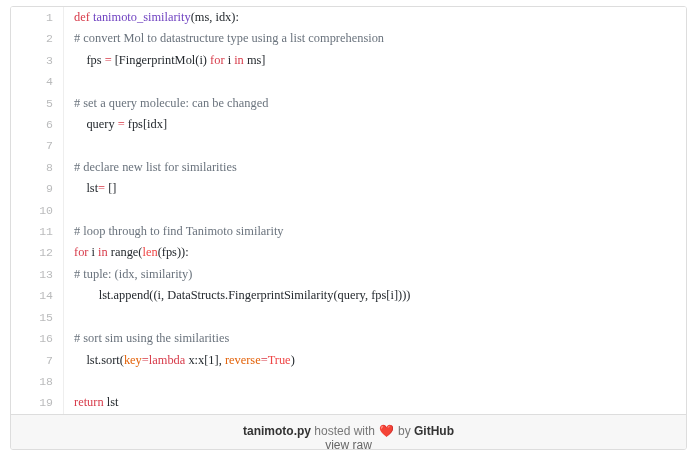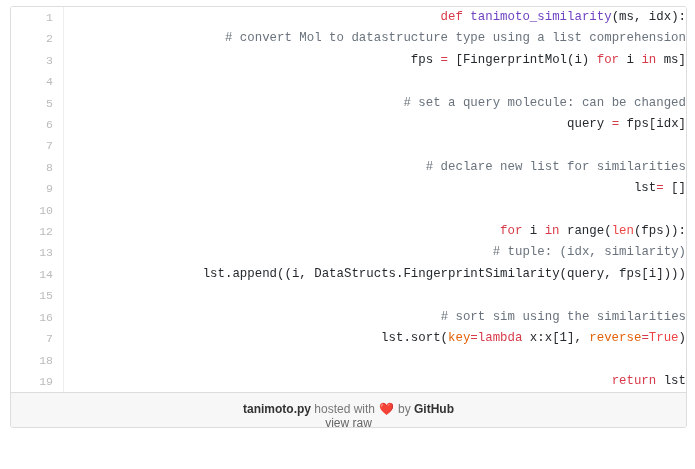--- a/index.html
+++ b/index.html
@@ -50,29 +50,28 @@
     line-height: 21.4px;
     vertical-align: top;
     user-select: none;
     -webkit-user-select: none;
     border-right: 1px solid #eeeeee;
     background: #ffffff;
   }
 
   td.line-code {
     padding: 0 0 0 10px;
-    font-family: Liberation Mono, monospace;
+    font-family: Liberation Serif, serif;
     font-size: 12.4px;
     line-height: 21.4px;
     vertical-align: top;
     color: #24292e;
     white-space: pre;
     background: #ffffff;
     overflow: hidden;
-    text-align: right;
   }
 
   
   .k   { color: #d73a49; }            
   .fn  { color: #6f42c1; }            
   .bi  { color: #ef4444; }            
   .c   { color: #6a737d; }            
   .p   { color: #e36209; }            
   .o   { color: #d73a49; }            
   .n   { color: #24292e; }            
@@ -163,20 +162,24 @@
           </tr>
           <tr>
             <td class="line-num">9</td>
             <td class="line-code"><span class="n">    lst</span><span class="o">=</span><span class="n"> []</span></td>
           </tr>
           <tr>
             <td class="line-num">10</td>
             <td class="line-code"><span class="n">&nbsp;</span></td>
           </tr>
           <tr>
+            <td class="line-num">11</td>
+            <td class="line-code"><span class="c"># loop through to find Tanimoto similarity</span></td>
+          </tr>
+          <tr>
             <td class="line-num">12</td>
             <td class="line-code"><span class="k">for</span><span class="n"> i </span><span class="k">in</span><span class="n"> range(</span><span class="bi">len</span><span class="n">(fps)):</span></td>
           </tr>
           <tr>
             <td class="line-num">13</td>
             <td class="line-code"><span class="c"># tuple: (idx, similarity)</span></td>
           </tr>
           <tr>
             <td class="line-num">14</td>
             <td class="line-code"><span class="n">        lst.append((i, DataStructs.FingerprintSimilarity(query, fps[i])))</span></td>

